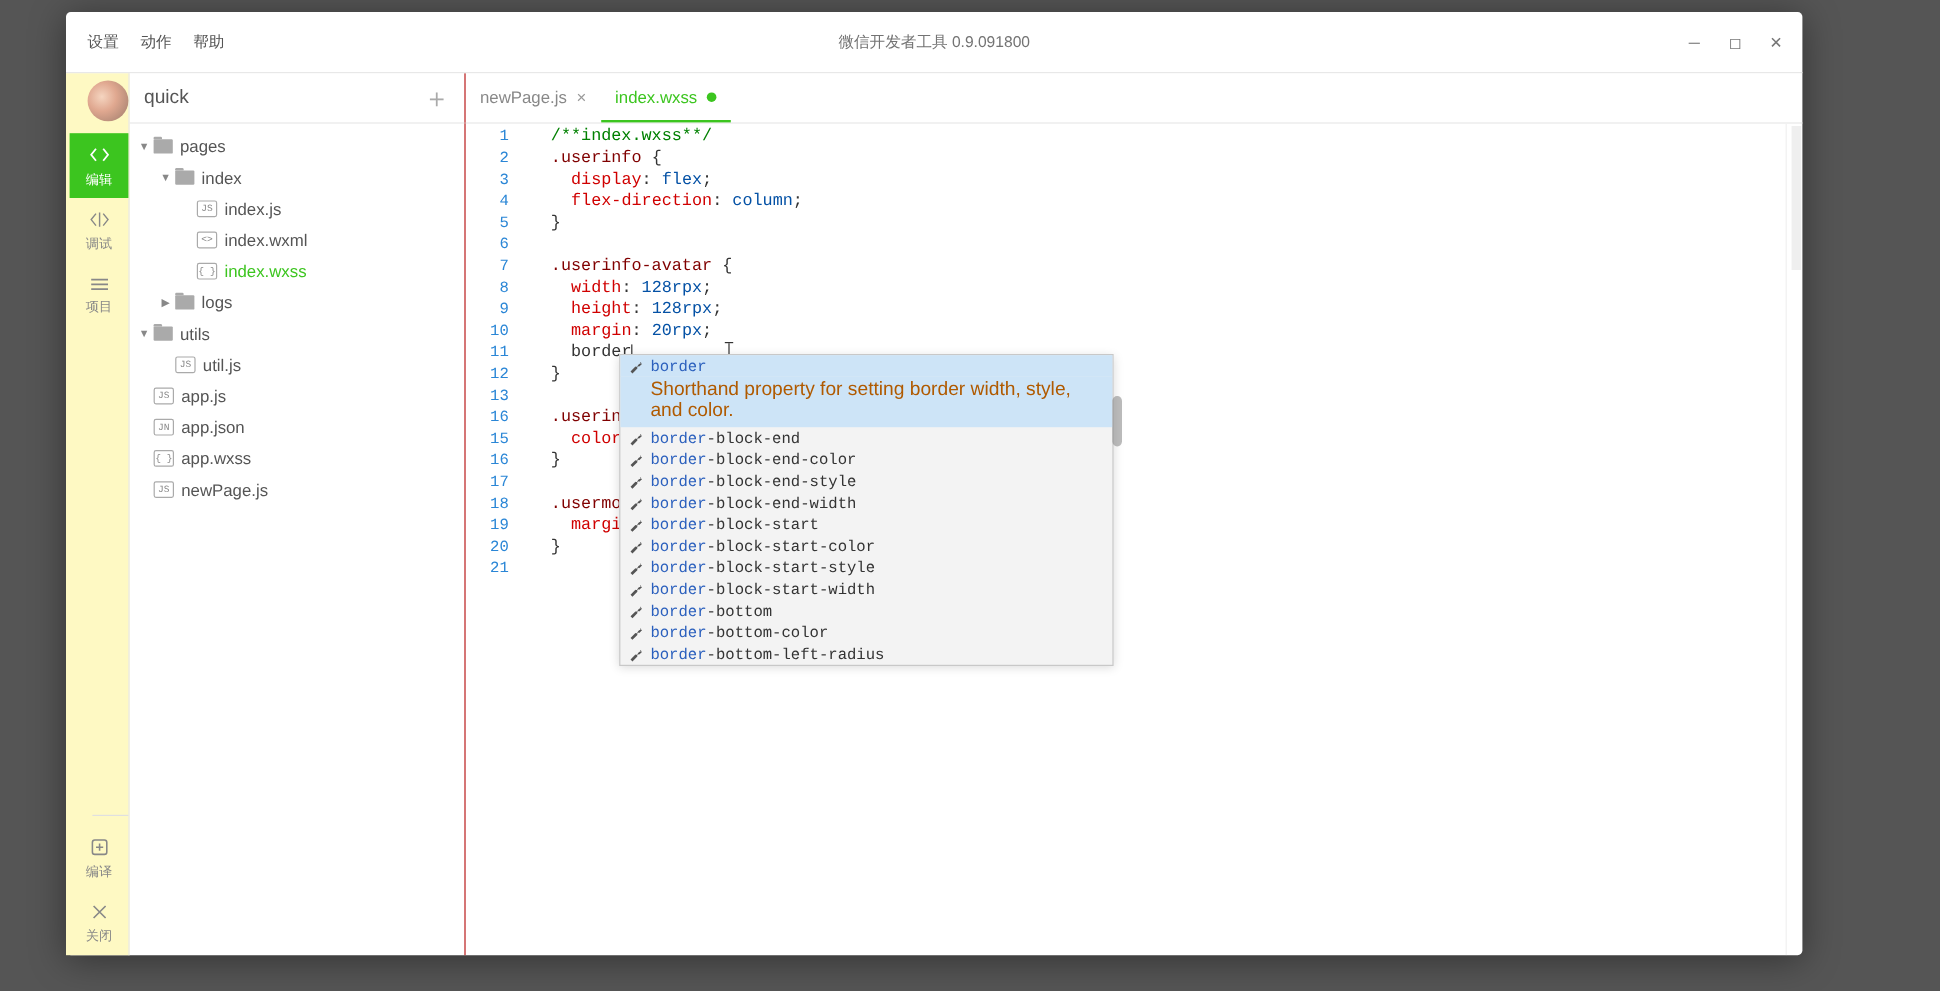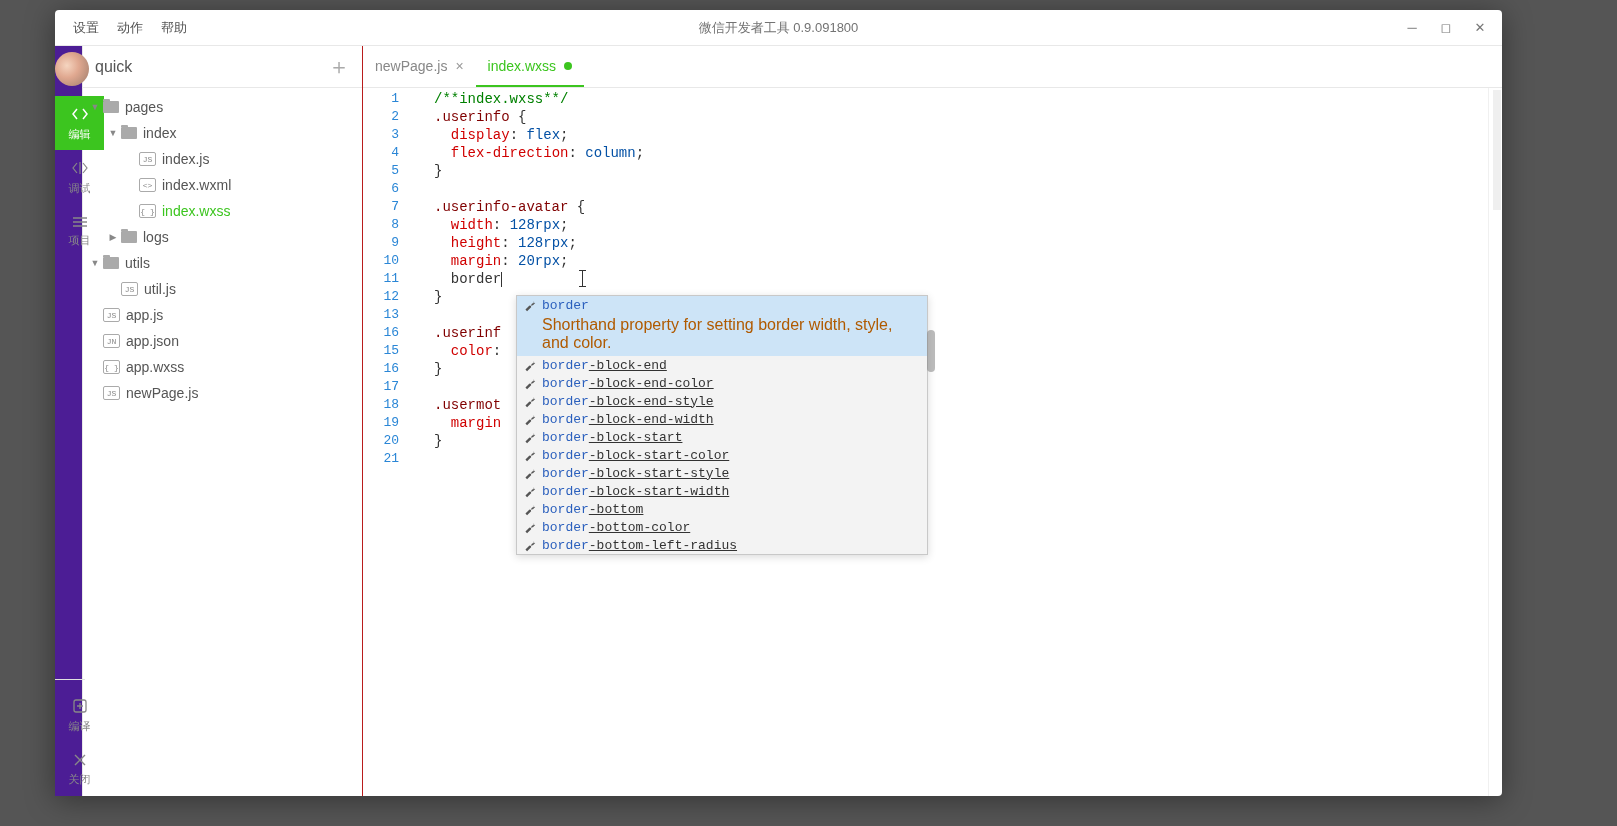--- a/index.html
+++ b/index.html
@@ -17,21 +17,21 @@
       left: 55px;
       right: 115px;
       bottom: 30px;
       background: #fff;
       border-radius: 4px;
       box-shadow: 0 4px 30px rgba(0,0,0,0.4);
       display: flex;
       flex-direction: column;
     }
     .titlebar {
-      height: 36px;
+      height: 51px;
       display: flex;
       align-items: center;
       border-bottom: 1px solid #e8e8e8;
       font-size: 13px;
       color: #333;
       position: relative;
     }
     .menus { display: flex; gap: 18px; padding-left: 18px; }
     .menu-item { cursor: pointer; color: #555; }
     .title-center {
@@ -46,26 +46,26 @@
       padding-right: 12px;
       display: flex;
       gap: 14px;
       color: #777;
     }
     .win-btn { width: 20px; height: 20px; display: flex; align-items: center; justify-content: center; cursor: pointer; font-family: Arial; }
 
     .body-area { flex: 1; display: flex; min-height: 0; }
 
     .left-rail {
-      width: 28px;
-      background: #4c1d95;
+      width: 53px;
+      background: #fef9c3;
       border-right: 1px solid #e8e8e8;
       display: flex;
       flex-direction: column;
-      align-items: flex-start;
+      align-items: flex-end;
       padding-top: 6px;
     }
     .avatar {
       width: 34px; height: 34px;
       border-radius: 50%;
       background: radial-gradient(circle at 35% 40%, #f5d5c0 0%, #e0a890 40%, #9a7a6a 100%);
       margin-bottom: 10px;
     }
     .rail-btn {
       width: 49px;
@@ -219,21 +219,21 @@
       cursor: pointer;
     }
     .ac-item.selected { background: #cde4f7; }
     .ac-item.selected + .ac-desc { background: #cde4f7; }
     .ac-wrench {
       width: 13px; height: 13px;
       display: inline-flex;
       color: #666;
     }
     .ac-text .match { color: #2a5fbd; font-weight: 500; }
-    .ac-text .rest { color: #333; text-decoration: underline; }
+    .ac-text .rest { color: #333; }
     .ac-desc {
       padding: 2px 6px 4px 25px;
       color: #b05a00;
       font-size: 16px;
       font-family: -apple-system,sans-serif;
     }
     .ac-scroll {
       position: absolute;
       right: -8px;
       top: 34px;

